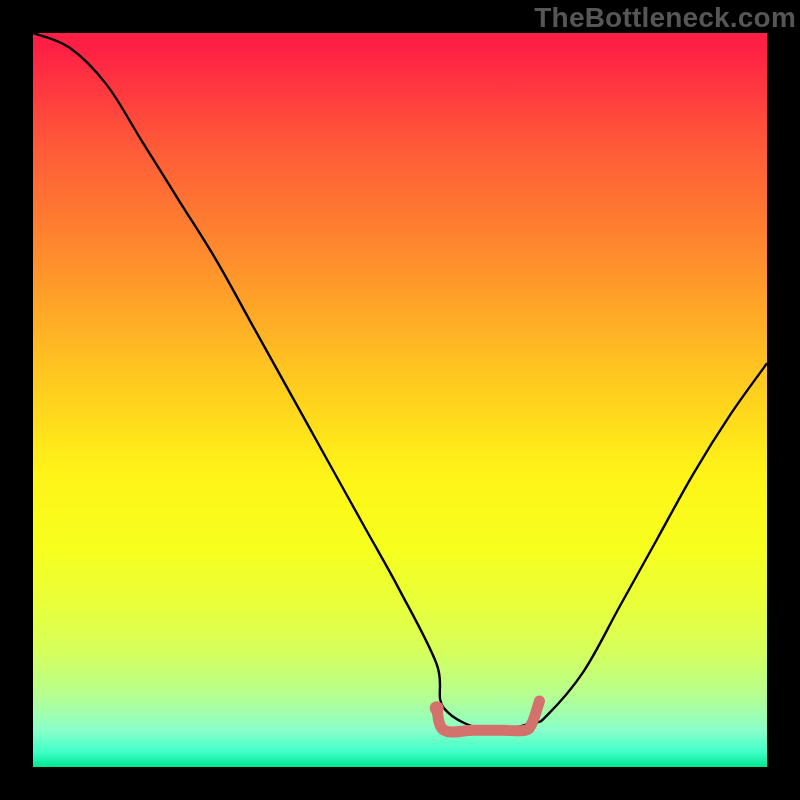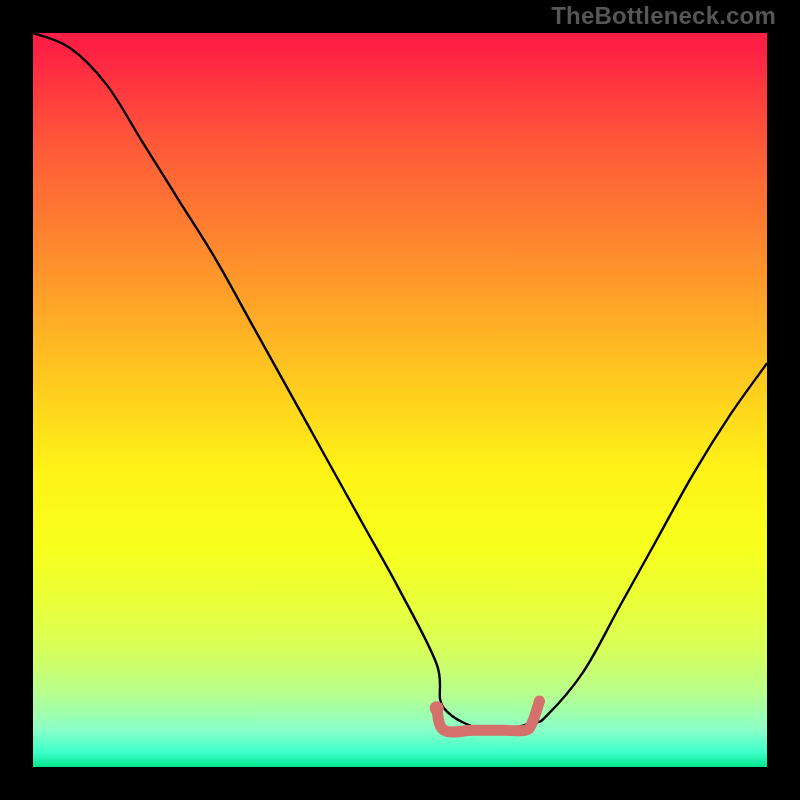--- a/index.html
+++ b/index.html
@@ -6,23 +6,23 @@
   html, body { width: 800px; height: 800px; overflow: hidden; background: #000; }
   .frame {
     position: relative;
     width: 800px;
     height: 800px;
     background: #000;
   }
   .watermark {
     position: absolute;
     top: 2px;
-    right: 24px;
+    right: 4px;
     font-family: Arial, Helvetica, sans-serif;
-    font-size: 24px;
+    font-size: 28px;
     font-weight: 600;
     color: #565656;
     letter-spacing: 0.2px;
   }
   .plot {
     position: absolute;
     left: 33px;
     top: 33px;
     width: 734px;
     height: 734px;

